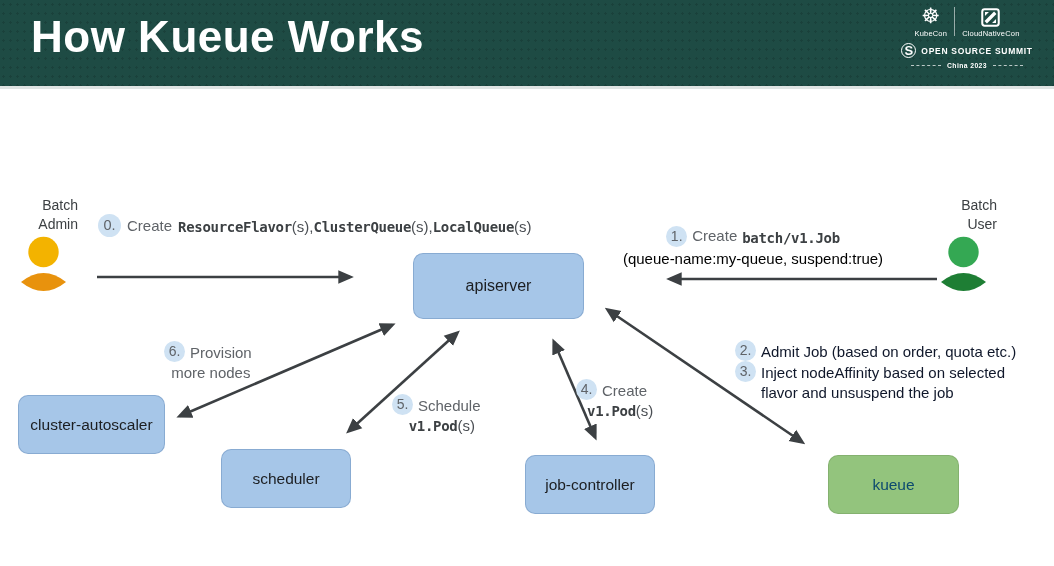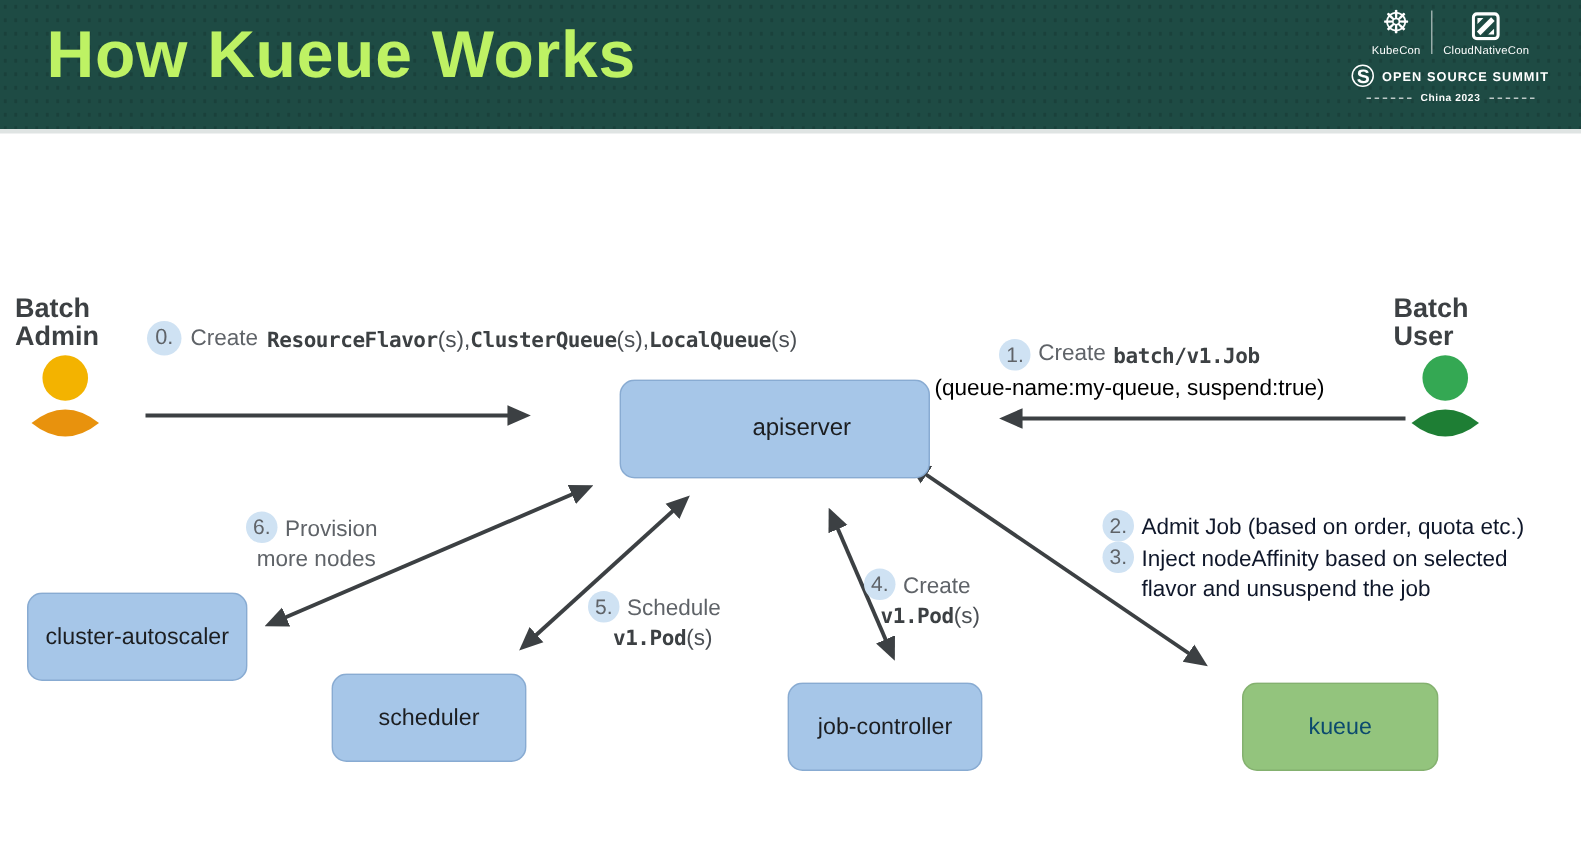--- a/index.html
+++ b/index.html
@@ -5,21 +5,21 @@
   html,body{margin:0;padding:0;background:#fff;}
   .slide{position:relative;width:1054px;height:566px;overflow:hidden;background:#ffffff;
          font-family:"Liberation Sans", sans-serif;}
 
   
   .hdr{position:absolute;left:0;top:0;width:1054px;height:86px;background:#1e4b44;
        box-shadow:0 3px 0 #dfe4e3;}
   .hdr::before{content:"";position:absolute;inset:0;
        background-image:radial-gradient(rgba(0,0,0,0.16) 1.1px, transparent 1.2px);
        background-size:7px 9px;opacity:.8;}
-  .title{position:absolute;left:31px;top:12px;margin:0;color:#bef264;
+  .title{position:absolute;left:31px;top:12px;margin:0;color:#ffffff;
          font-size:44px;font-weight:700;letter-spacing:.5px;}
   .logos{position:absolute;right:18px;top:5px;width:138px;color:#fff;}
   .lrow1{display:flex;align-items:stretch;justify-content:center;gap:7px;}
   .lcol{display:flex;flex-direction:column;align-items:center;justify-content:flex-end;gap:2px;}
   .wheel{font-size:21px;line-height:22px;color:#fff;}
   .cncf{width:19px;height:19px;display:block;}
   .llabel{font-size:7.5px;font-weight:400;letter-spacing:.2px;white-space:nowrap;}
   .ldiv{width:1px;background:rgba(255,255,255,.55);margin:2px 0;}
   .lrow2{display:flex;align-items:center;justify-content:center;gap:5px;margin-top:5px;}
   .sicon{font-size:13px;font-weight:700;border:1.6px solid #fff;border-radius:50%;
@@ -27,22 +27,22 @@
   .summit{font-size:8.5px;font-weight:700;letter-spacing:.7px;white-space:nowrap;}
   .lrow3{display:flex;align-items:center;justify-content:center;gap:6px;margin-top:4px;}
   .dash{width:30px;border-top:1px dashed rgba(255,255,255,.7);height:0;}
   .edition{font-size:6.8px;font-weight:700;letter-spacing:.4px;white-space:nowrap;}
 
   
   .canvas{position:absolute;left:0;top:0;width:1054px;height:566px;}
   #arrows{position:absolute;left:0;top:0;width:1054px;height:566px;pointer-events:none;}
   #arrows line{stroke:#3c4043;stroke-width:2.6px;}
 
-  .actor-label{position:absolute;width:68px;text-align:left;color:#3c4043;
-               font-size:18px;line-height:19px;font-weight:bold;}
+  .actor-label{position:absolute;width:68px;text-align:right;color:#3c4043;
+               font-size:14px;line-height:19px;}
   .actor-icon{position:absolute;width:47px;height:62px;}
 
   .node{position:absolute;display:flex;align-items:center;justify-content:center;
         border-radius:10px;font-size:15.5px;color:#1c1e21;}
   .node.blue{background:#a6c6e8;border:1px solid rgba(80,120,170,.35);}
   .node.green{background:#93c47d;border:1px solid rgba(110,150,90,.4);color:#0c4a6e;}
 
   .step{position:absolute;font-size:15px;color:#5f6368;line-height:19px;}
   .badge{display:inline-flex;align-items:center;justify-content:center;flex:none;
          width:23px;height:23px;border-radius:50%;background:#cfe2f3;
@@ -132,21 +132,21 @@
 
     <div class="actor-label" style="left:929px;top:196px;">
       <div>Batch</div>
       <div>User</div>
     </div>
     <svg class="actor-icon" style="left:940px;top:236px;" viewBox="0 0 47 62">
       <circle cx="23.5" cy="16" r="15.2" fill="#34a853"></circle>
       <path d="M1 46 Q23.5 28 46 46 Q23.5 64 1 46 Z" fill="#1e7e34"></path>
     </svg>
 
-    <div class="node blue" style="left:413px;top:253px;width:169px;height:64px;font-size:16px;padding-left:36px;">
+    <div class="node blue" style="left:413px;top:253px;width:169px;height:64px;font-size:16px;">
       <span>apiserver</span>
     </div>
     <div class="node blue" style="left:18px;top:395px;width:145px;height:57px;">
       <span>cluster-autoscaler</span>
     </div>
     <div class="node blue" style="left:221px;top:449px;width:128px;height:57px;">
       <span>scheduler</span>
     </div>
     <div class="node blue" style="left:525px;top:455px;width:128px;height:57px;">
       <span>job-controller</span>

